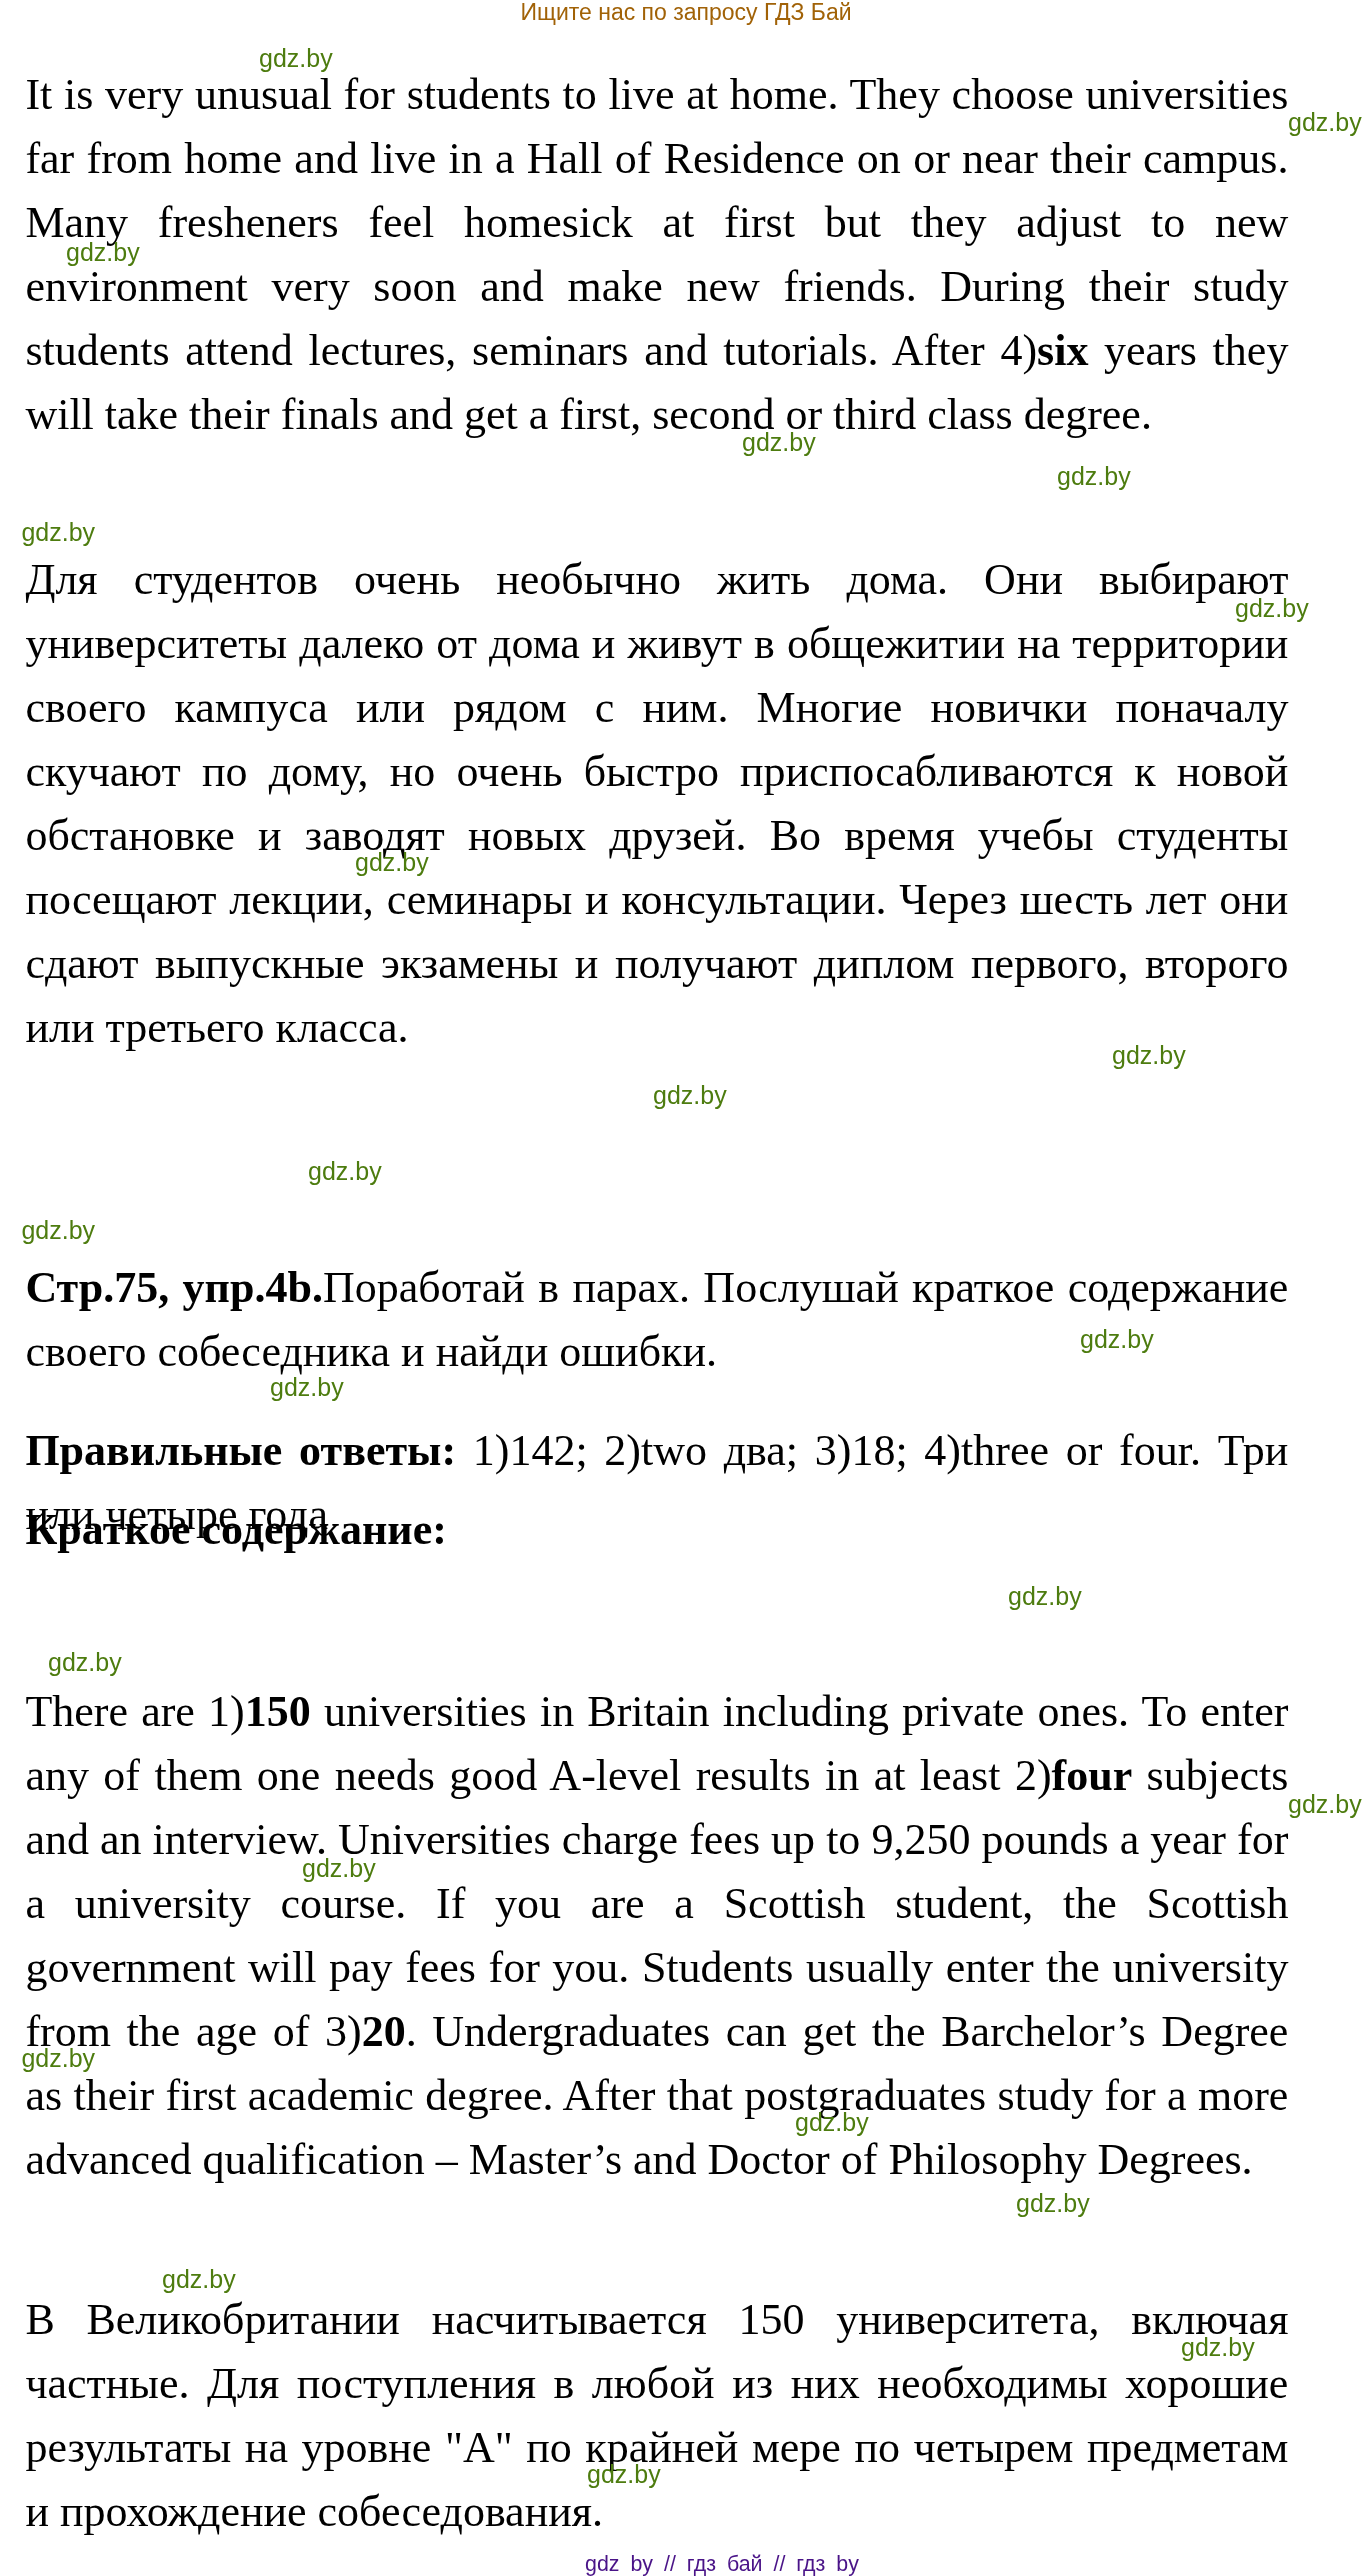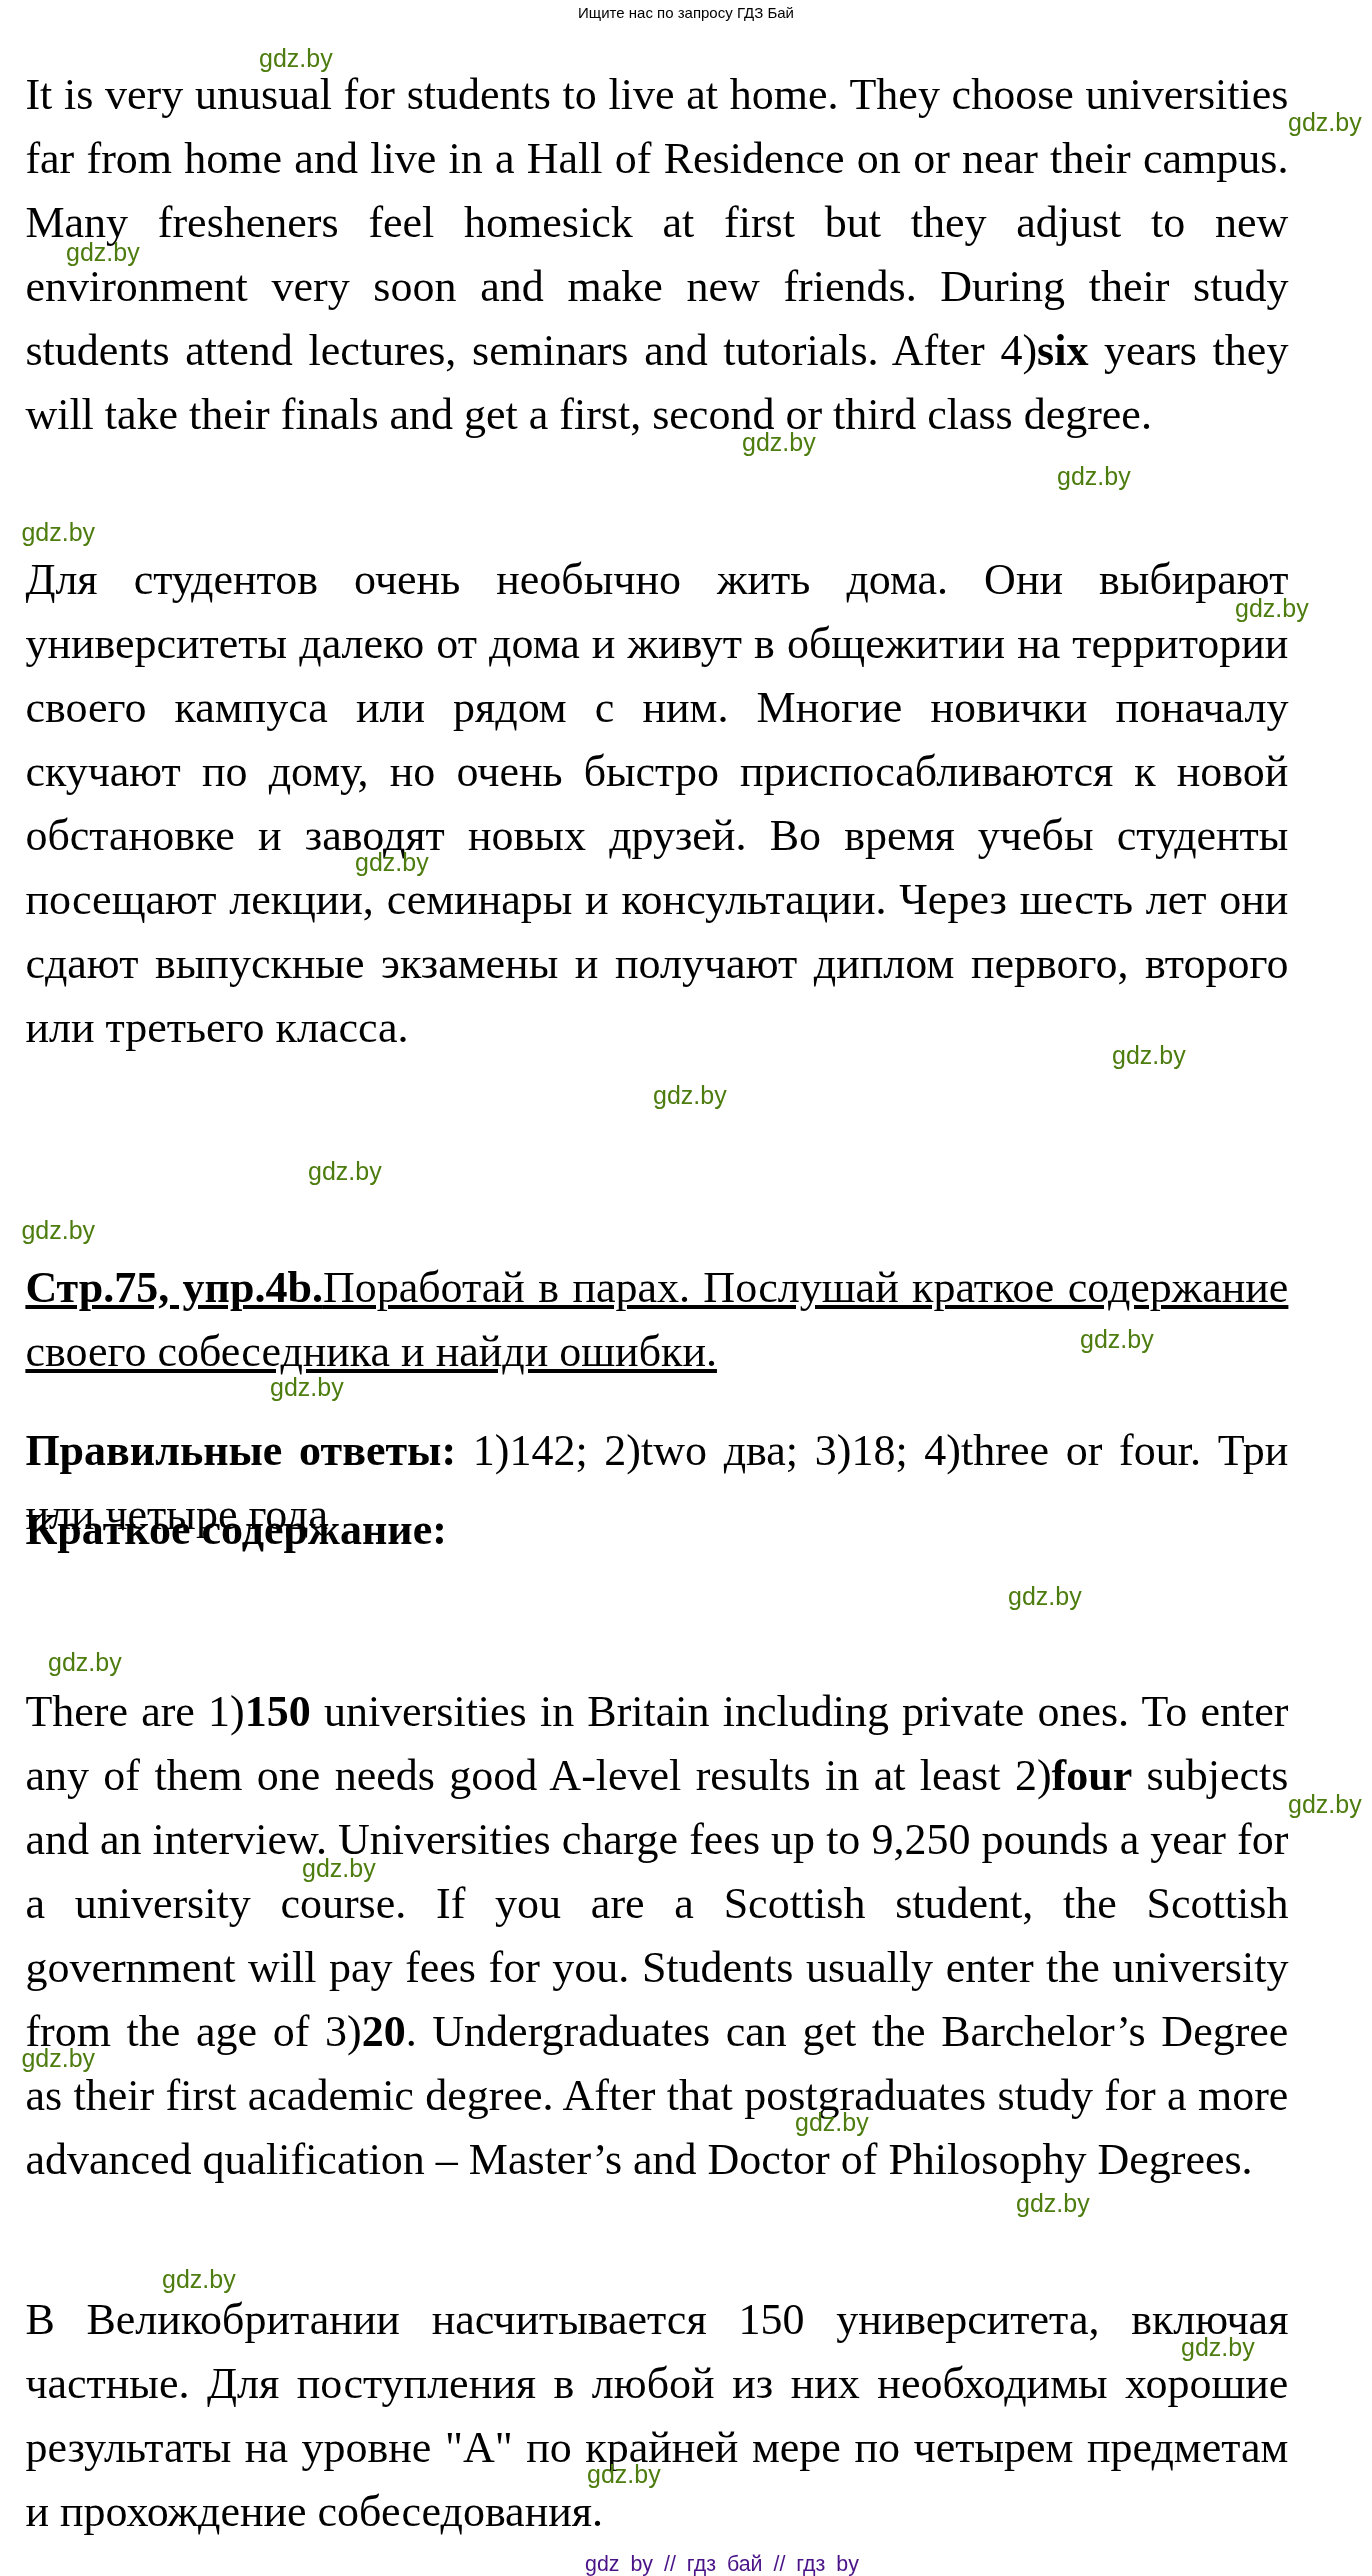--- a/index.html
+++ b/index.html
@@ -1,20 +1,20 @@
 <!DOCTYPE html>
 <html style="font-size:13px"><head>
 <meta charset="utf-8">
 <style>
   html, body { margin: 0; padding: 0; background: #ffffff; }
   body { width: 1372px; height: 2576px; position: relative; overflow: hidden; }
   .top-banner {
     position: absolute; left: 0; top: 0; width: 1372px; height: 25px;
     text-align: center; font-family: "Liberation Sans", sans-serif;
-    font-size: 15px; line-height: 25px; color: #000000;
+    font-size: 23px; line-height: 25px; color: #a16207;
   }
   .para {
     position: absolute; left: 21.4px; width: 1263px;
     font-family: "Liberation Serif", serif; font-size: 44px;
     line-height: 64px; color: #000; text-align: justify;
     text-align-last: left; margin: 4px;
   }
   .para b { font-weight: bold; }
   .wm {
     position: absolute; font-family: "Liberation Sans", sans-serif;
@@ -28,21 +28,21 @@
 </style>
 </head>
 <body>
 
 <div class="top-banner">Ищите нас по запросу ГДЗ Бай</div>
 
 <p class="para" style="top:59px;"><span>It is very unusual for students to live at home. They choose universities far from home and live in a Hall of Residence on or near their campus. Many fresheners feel homesick at first but they adjust to new environment very soon and make new friends. During their study students attend lectures, seminars and tutorials. After 4)</span><b>six</b><span> years they will take their finals and get a first, second or third class degree.</span></p>
 
 <p class="para" style="top:544px;">Для студентов очень необычно жить дома. Они выбирают университеты далеко от дома и живут в общежитии на территории своего кампуса или рядом с ним. Многие новички поначалу скучают по дому, но очень быстро приспосабливаются к новой обстановке и заводят новых друзей. Во время учебы студенты посещают лекции, семинары и консультации. Через шесть лет они сдают выпускные экзамены и получают диплом первого, второго или третьего класса.</p>
 
-<p class="para" style="top:1252px;text-decoration:underline;"><b>Стр.75, упр.4b.</b><span>Поработай в парах. Послушай краткое содержание своего собеседника и найди ошибки.</span></p>
+<p class="para" style="top:1252px;"><b>Стр.75, упр.4b.</b><span>Поработай в парах. Послушай краткое содержание своего собеседника и найди ошибки.</span></p>
 
 <p class="para" style="top:1415px;"><b>Правильные ответы:</b><span> 1)142; 2)two два; 3)18; 4)three or four. Три или четыре года</span></p>
 
 <p class="para" style="top:1494px;"><b>Краткое содержание:</b></p>
 
 <p class="para" style="top:1676px;"><span>There are 1)</span><b>150</b><span> universities in Britain including private ones. To enter any of them one needs good A-level results in at least 2)</span><b>four</b><span> subjects and an interview. Universities charge fees up to 9,250 pounds a year for a university course. If you are a Scottish student, the Scottish government will pay fees for you. Students usually enter the university from the age of 3)</span><b>20</b><span>. Undergraduates can get the Barchelor’s Degree as their first academic degree. After that postgraduates study for a more advanced qualification – Master’s and Doctor of Philosophy Degrees.</span></p>
 
 <p class="para" style="top:2284px;">В Великобритании насчитывается 150 университета, включая частные. Для поступления в любой из них необходимы хорошие результаты на уровне "А" по крайней мере по четырем предметам и прохождение собеседования.</p>
 
 <div class="wm" style="left:259px; top:45px;">gdz.by</div>

